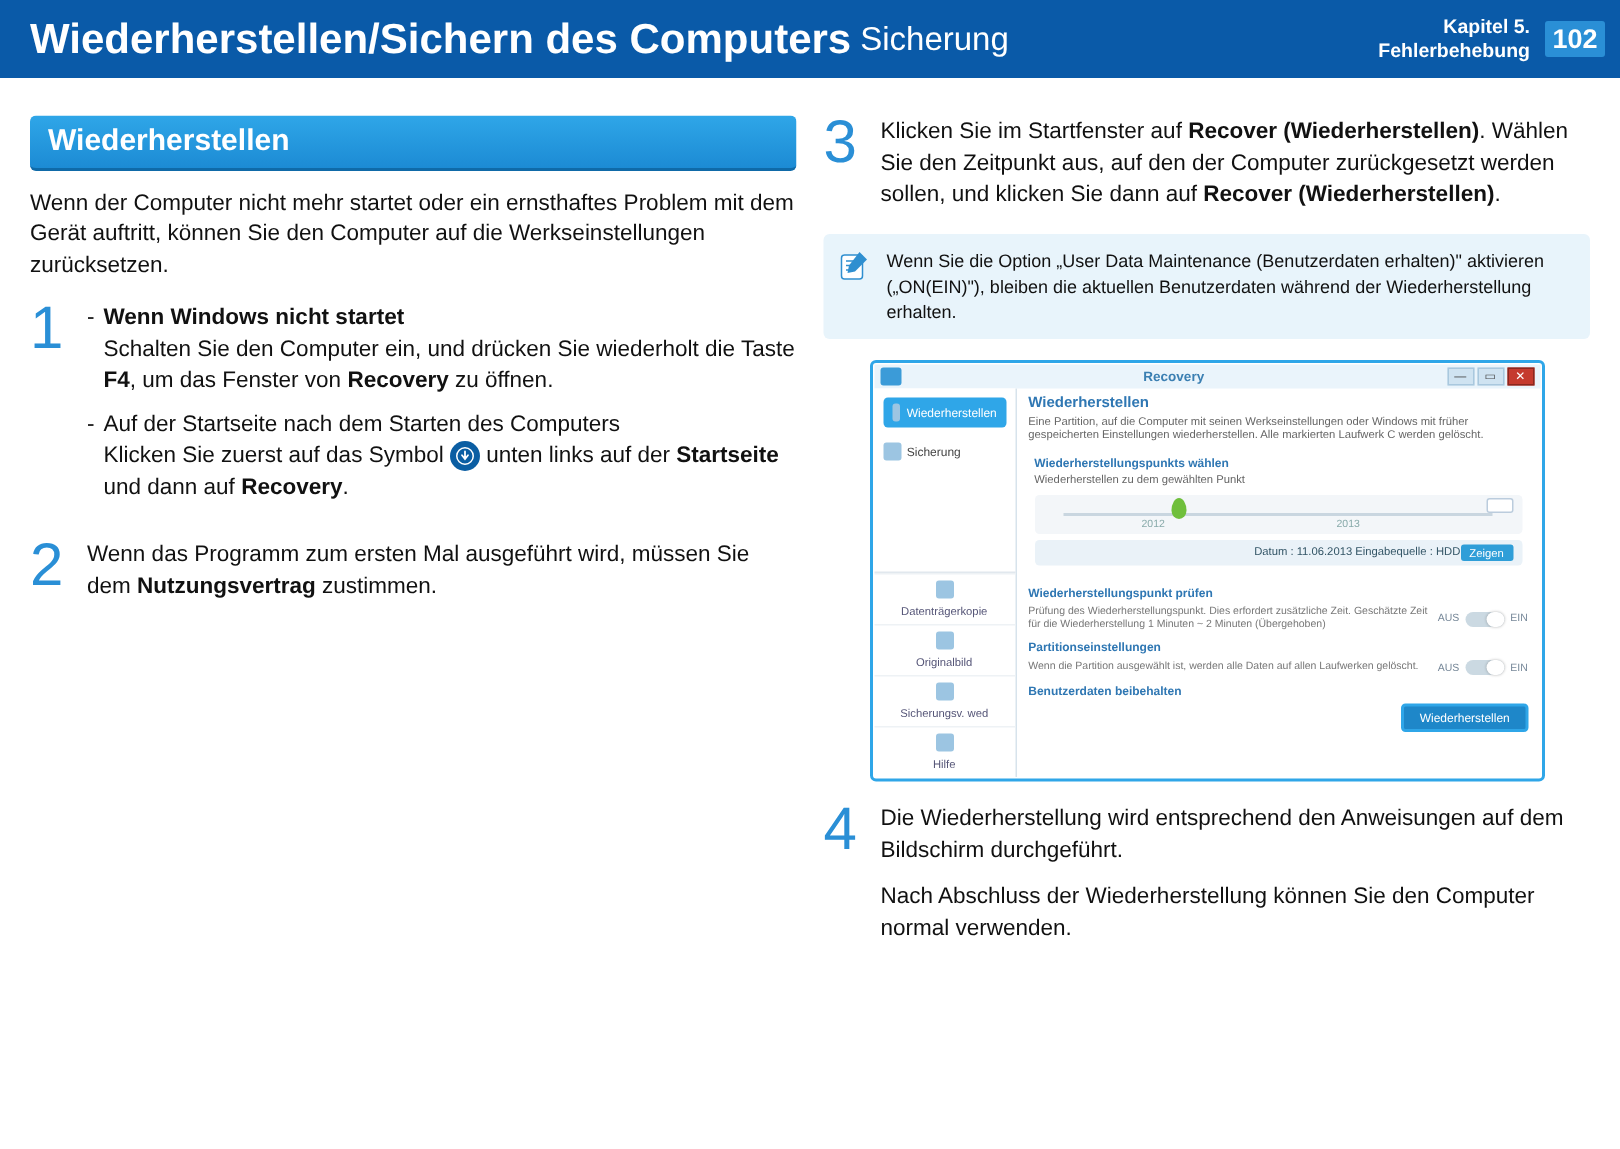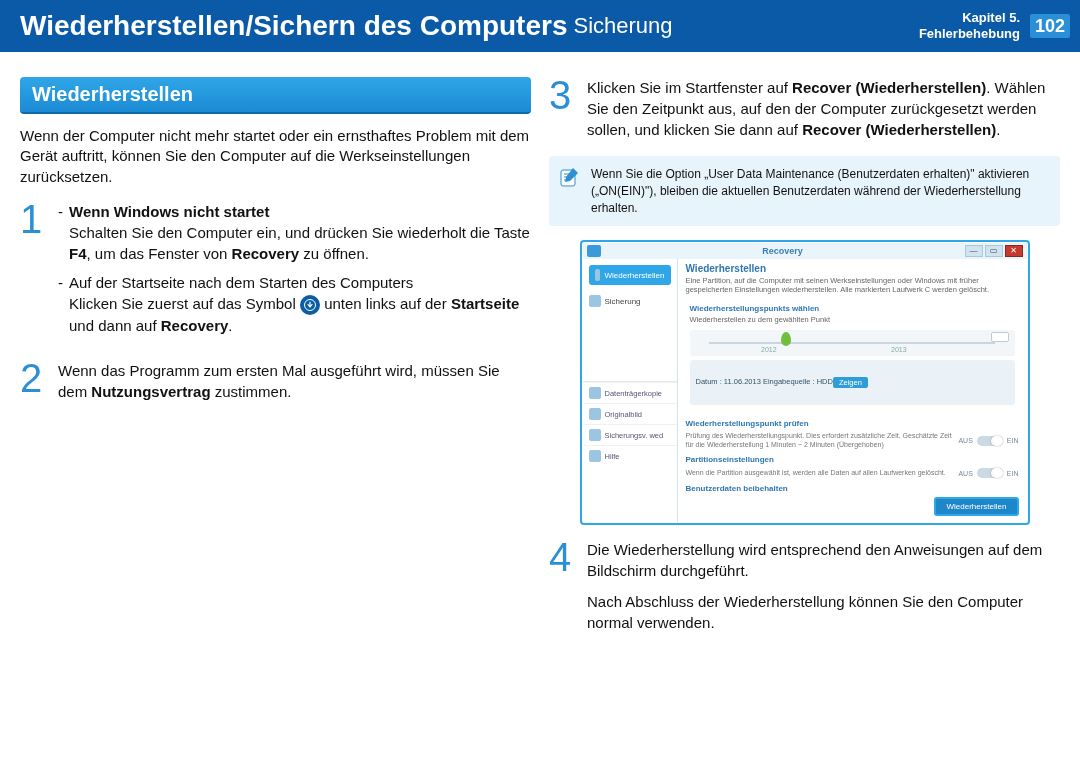--- a/index.html
+++ b/index.html
@@ -37,33 +37,33 @@
   .recov-titlebar .t { flex: 1; text-align: center; color: #3b7fb2; font-weight: bold; }
   .win-btns { display: flex; gap: 2px; }
   .win-btn { width: 18px; height: 12px; background: #cfe3f1; border: 1px solid #a9c8de; font-size: 8px; text-align: center; line-height: 10px; }
   .win-btn.close { background: #c53a2e; color: #fff; border-color: #8a271e; }
   .recov-body { display: flex; }
   .recov-side { width: 95px; background: #fff; border-right: 1px solid #d7e3ec; }
   .side-item { display: flex; align-items: center; gap: 4px; padding: 4px 6px; font-size: 8px; }
   .side-item.active { background: #2fa6e8; color: #fff; margin: 6px; border-radius: 3px; }
   .side-ico { width: 12px; height: 12px; background: #9cc5e2; border-radius: 2px; }
   .side-lower { margin-top: 70px; border-top: 1px solid #e1e8ee; }
-  .side-lower .side-item { border-top: 1px solid #eef2f5; font-size: 7.5px; color: #557; }
+  .side-lower .side-item { border-top: 1px solid #eef2f5; font-size: 7.5px; color: #557; flex-direction: column; }
   .recov-main { flex: 1; padding: 4px 8px 6px 8px; }
   .rm-head { color: #2f77b3; font-size: 10px; font-weight: bold; margin-bottom: 2px; }
   .rm-sub { font-size: 7.5px; color: #666; line-height: 1.2; margin-bottom: 6px; }
   .rm-section { background: #fff; border-radius: 3px; padding: 4px; margin-bottom: 4px; }
   .rm-label { color: #2f77b3; font-size: 8px; font-weight: bold; margin-bottom: 2px; }
   .rm-row { display: flex; align-items: center; justify-content: space-between; font-size: 7.5px; padding: 2px 0; }
   .timeline { position: relative; height: 26px; background: #f3f6f9; border-radius: 3px; margin: 2px 0 4px 0; }
   .tl-bar { position: absolute; top: 12px; left: 6%; right: 6%; height: 2px; background: #c9d6e0; }
   .tl-pin { position: absolute; top: 2px; left: 28%; width: 10px; height: 14px; background: #6fbf3c; border-radius: 50% 50% 50% 50% / 60% 60% 40% 40%; }
   .tl-year { position: absolute; top: 16px; font-size: 7px; color: #8aa; }
   .tl-cam { position: absolute; top: 2px; right: 6px; width: 18px; height: 10px; border: 1px solid #bcd; background: #fff; border-radius: 2px; }
-  .datebar { background: #eaf2f8; border-radius: 3px; padding: 17px 6px; display: flex; justify-content: flex-start; font-size: 7.5px; color: #356; margin-bottom: 6px; }
+  .datebar { background: #eaf2f8; border-radius: 3px; padding: 3px 6px; display: flex; justify-content: flex-end; font-size: 7.5px; color: #356; margin-bottom: 6px; }
   .toggle { width: 26px; height: 10px; background: #cbd9e2; border-radius: 5px; position: relative; }
   .toggle::after { content: ""; position: absolute; width: 12px; height: 10px; background: #fff; border-radius: 5px; right: 0; top: 0; box-shadow: 0 0 2px rgba(0,0,0,.3); }
   .toggle-label { display: flex; align-items: center; gap: 4px; font-size: 7px; color: #789; }
   .recov-btn { border: 2px solid #2fa6e8; background: #1e87c9; color: #fff; font-size: 8px; padding: 3px 10px; border-radius: 3px; float: right; margin-top: 2px; }
   .clearfix::after { content: ""; display: block; clear: both; }
 </style>
 </head>
 <body>
 
 <div class="header">

